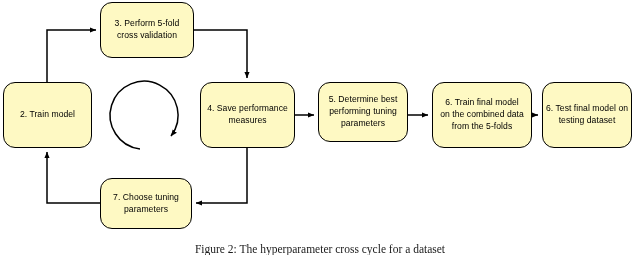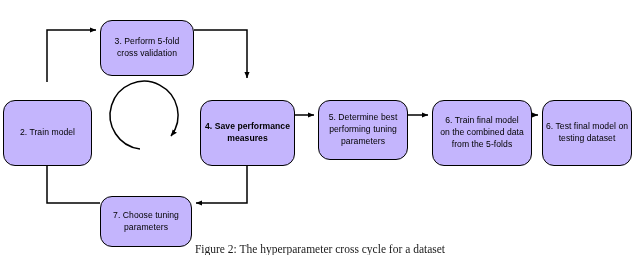--- a/index.html
+++ b/index.html
@@ -21,30 +21,29 @@
     left: 0;
     top: 0;
     width: 640px;
     height: 255px;
   }
   .node {
     position: absolute;
     box-sizing: border-box;
     border: 1.6px solid #000000;
     border-radius: 12px;
-    background: #c4b5fd;
+    background: #fef9c3;
     display: flex;
     align-items: center;
     justify-content: center;
     text-align: center;
     font-size: 8.6px;
     line-height: 1.38;
     letter-spacing: 0.05px;
     z-index: 2;
-    margin-top: 18px;
   }
   .node .label {
     display: block;
     white-space: pre-line;
     padding: 0 2px;
   }
   
   .node.wide-text .label {
     width: 108px;
     margin-left: -8px;
@@ -98,21 +97,21 @@
 
   <div class="node" style="left:3px; top:82px; width:89px; height:66px;">
     <span class="label">2. Train model</span>
   </div>
 
   <div class="node" style="left:100px; top:2px; width:94px; height:56px;">
     <span class="label">3. Perform 5-fold
 cross validation</span>
   </div>
 
-  <div class="node" style="left:200px; top:82px; width:95px; height:66px;font-weight:bold;">
+  <div class="node" style="left:200px; top:82px; width:95px; height:66px;">
     <span class="label">4. Save performance
 measures</span>
   </div>
 
   <div class="node" style="left:100px; top:178px; width:92px; height:51px;">
     <span class="label">7. Choose tuning
 parameters</span>
   </div>
 
   <div class="node" style="left:318px; top:82px; width:90px; height:60px;">

